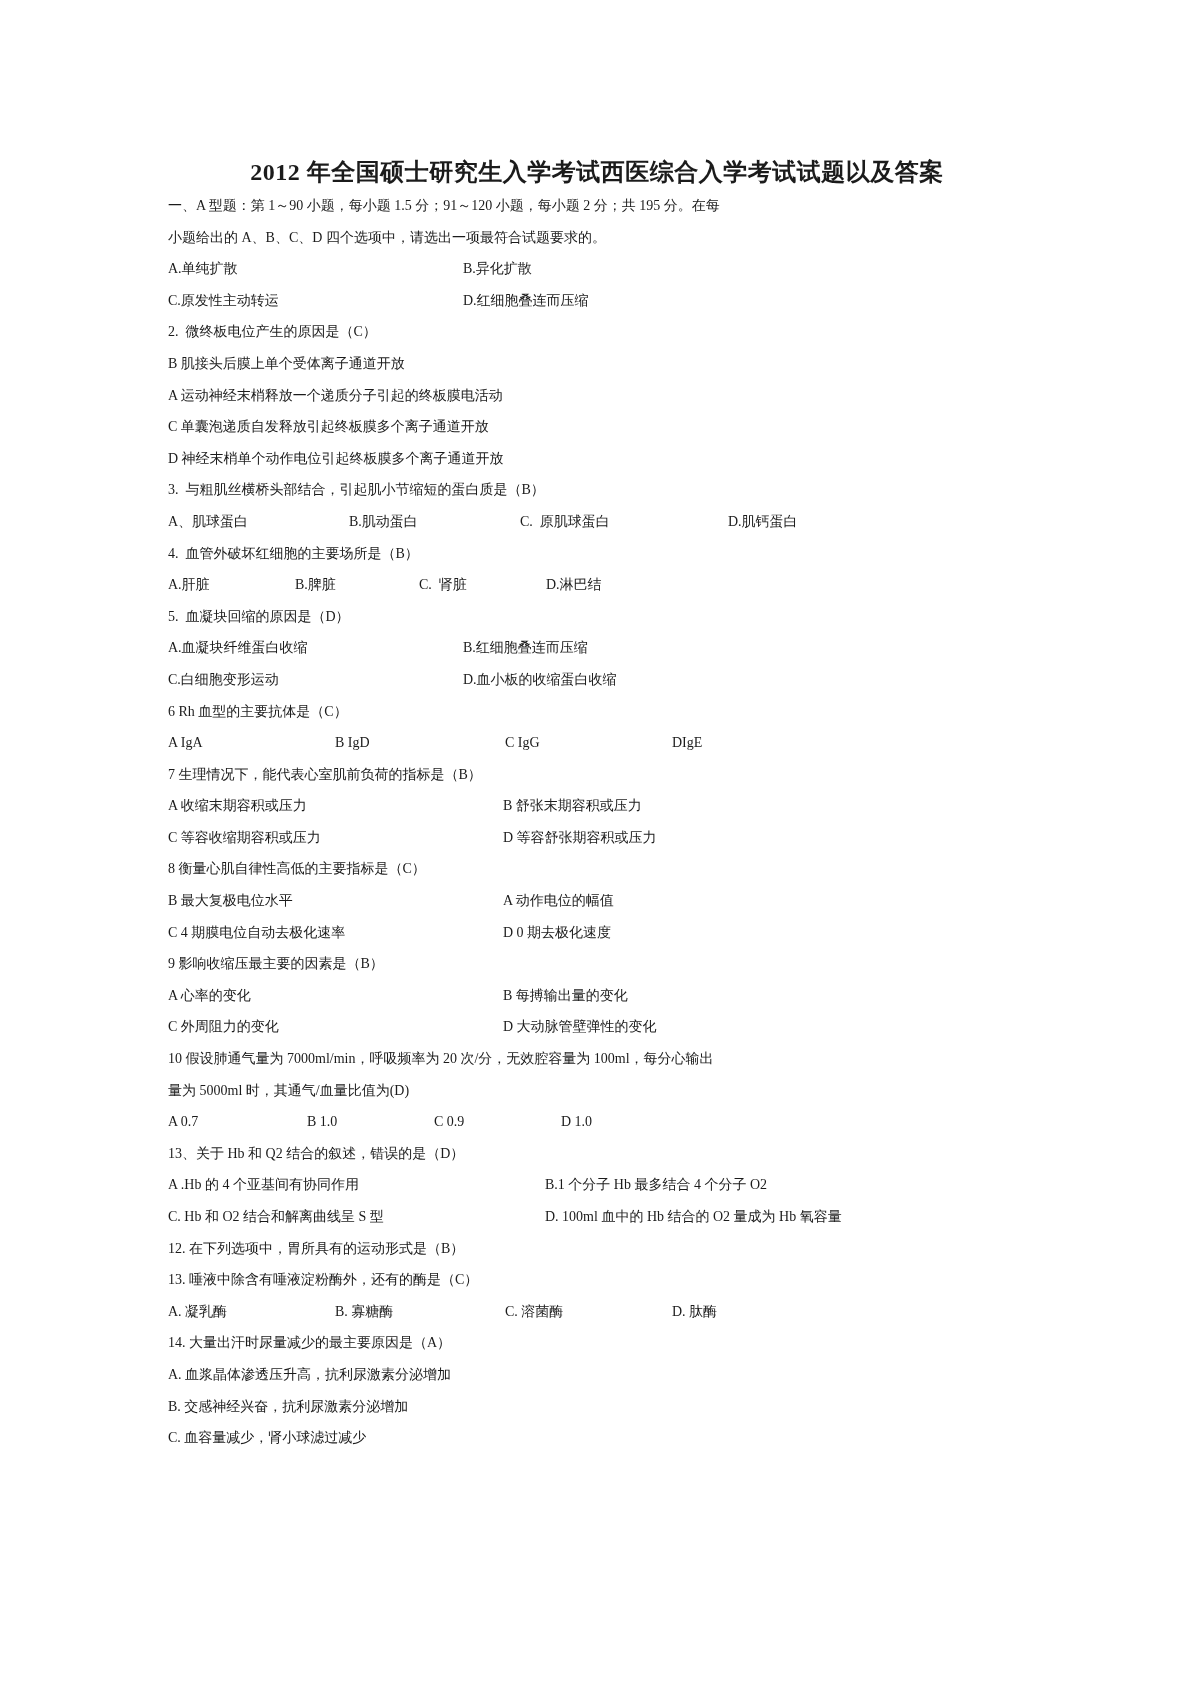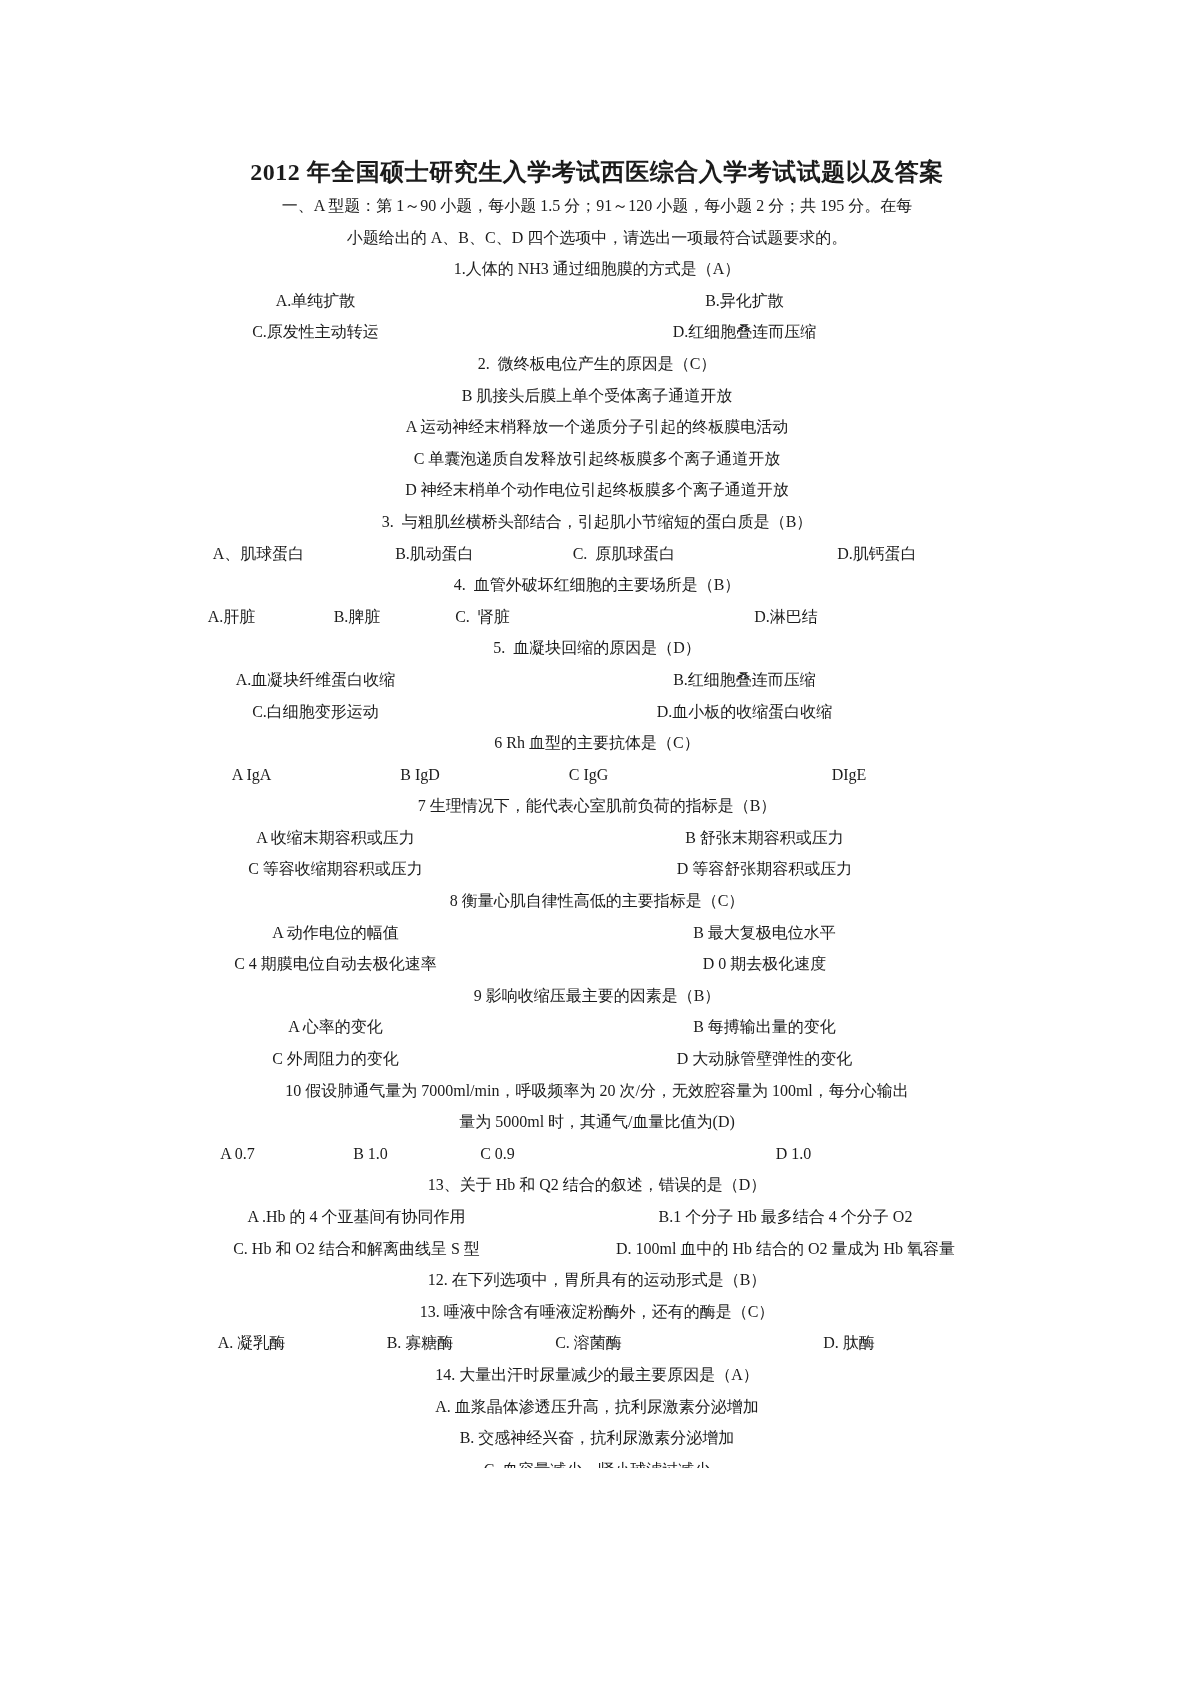--- a/index.html
+++ b/index.html
@@ -24,25 +24,24 @@
   }
   .doc-title {
     font-size: 24px;
     font-weight: bold;
     line-height: 36px;
     text-align: center;
     white-space: pre;
     letter-spacing: 0.5px;
   }
   .line {
-    font-size: 16px;
+    font-size: 14px;
     line-height: 31.6px;
     height: 31.6px;
     white-space: pre;
-    text-align: center;
   }
   .row {
     display: grid;
   }
   .row .opt { white-space: pre; }
   .g1  { grid-template-columns: 1fr; }
   .g2a { grid-template-columns: 295px 1fr; }
   .g2b { grid-template-columns: 335px 1fr; }
   .g2c { grid-template-columns: 377px 1fr; }
   .g4a { grid-template-columns: 181px 171px 208px 1fr; }
@@ -53,42 +52,41 @@
 </style>
 </head>
 <body>
 
 <div class="page">
   <div class="content">
     <div class="doc-title">2012 年全国硕士研究生入学考试西医综合入学考试试题以及答案</div>
     <div id="doc-body">
         <div class="line">一、A 型题：第 1～90 小题，每小题 1.5 分；91～120 小题，每小题 2 分；共 195 分。在每</div>
         <div class="line">小题给出的 A、B、C、D 四个选项中，请选出一项最符合试题要求的。</div>
-        <div class="line">1.人体的 NH3 通过细胞膜的方式是（A）</div>
         <div class="line row g2a"><span class="opt">A.单纯扩散</span><span class="opt">B.异化扩散</span></div>
         <div class="line row g2a"><span class="opt">C.原发性主动转运</span><span class="opt">D.红细胞叠连而压缩</span></div>
         <div class="line">2.  微终板电位产生的原因是（C）</div>
         <div class="line row g1"><span class="opt">B 肌接头后膜上单个受体离子通道开放</span></div>
         <div class="line row g1"><span class="opt">A 运动神经末梢释放一个递质分子引起的终板膜电活动</span></div>
         <div class="line row g1"><span class="opt">C 单囊泡递质自发释放引起终板膜多个离子通道开放</span></div>
         <div class="line row g1"><span class="opt">D 神经末梢单个动作电位引起终板膜多个离子通道开放</span></div>
         <div class="line">3.  与粗肌丝横桥头部结合，引起肌小节缩短的蛋白质是（B）</div>
         <div class="line row g4a"><span class="opt">A、肌球蛋白</span><span class="opt">B.肌动蛋白</span><span class="opt">C.  原肌球蛋白</span><span class="opt">D.肌钙蛋白</span></div>
         <div class="line">4.  血管外破坏红细胞的主要场所是（B）</div>
         <div class="line row g4b"><span class="opt">A.肝脏</span><span class="opt">B.脾脏</span><span class="opt">C.  肾脏</span><span class="opt">D.淋巴结</span></div>
         <div class="line">5.  血凝块回缩的原因是（D）</div>
         <div class="line row g2a"><span class="opt">A.血凝块纤维蛋白收缩</span><span class="opt">B.红细胞叠连而压缩</span></div>
         <div class="line row g2a"><span class="opt">C.白细胞变形运动</span><span class="opt">D.血小板的收缩蛋白收缩</span></div>
         <div class="line">6 Rh 血型的主要抗体是（C）</div>
         <div class="line row g4c"><span class="opt">A IgA</span><span class="opt">B IgD</span><span class="opt">C IgG</span><span class="opt">DIgE</span></div>
         <div class="line">7 生理情况下，能代表心室肌前负荷的指标是（B）</div>
         <div class="line row g2b"><span class="opt">A 收缩末期容积或压力</span><span class="opt">B 舒张末期容积或压力</span></div>
         <div class="line row g2b"><span class="opt">C 等容收缩期容积或压力</span><span class="opt">D 等容舒张期容积或压力</span></div>
         <div class="line">8 衡量心肌自律性高低的主要指标是（C）</div>
-        <div class="line row g2b"><span class="opt">A 动作电位的幅值</span><span class="opt">B 最大复极电位水平</span></div>
+        <div class="line row g2b"><span class="opt">B 最大复极电位水平</span><span class="opt">A 动作电位的幅值</span></div>
         <div class="line row g2b"><span class="opt">C 4 期膜电位自动去极化速率</span><span class="opt">D 0 期去极化速度</span></div>
         <div class="line">9 影响收缩压最主要的因素是（B）</div>
         <div class="line row g2b"><span class="opt">A 心率的变化</span><span class="opt">B 每搏输出量的变化</span></div>
         <div class="line row g2b"><span class="opt">C 外周阻力的变化</span><span class="opt">D 大动脉管壁弹性的变化</span></div>
         <div class="line">10 假设肺通气量为 7000ml/min，呼吸频率为 20 次/分，无效腔容量为 100ml，每分心输出</div>
         <div class="line">量为 5000ml 时，其通气/血量比值为(D)</div>
         <div class="line row g4d"><span class="opt">A 0.7</span><span class="opt">B 1.0</span><span class="opt">C 0.9</span><span class="opt">D 1.0</span></div>
         <div class="line">13、关于 Hb 和 Q2 结合的叙述，错误的是（D）</div>
         <div class="line row g2c"><span class="opt">A .Hb 的 4 个亚基间有协同作用</span><span class="opt">B.1 个分子 Hb 最多结合 4 个分子 O2</span></div>
         <div class="line row g2c"><span class="opt">C. Hb 和 O2 结合和解离曲线呈 S 型</span><span class="opt">D. 100ml 血中的 Hb 结合的 O2 量成为 Hb 氧容量</span></div>

